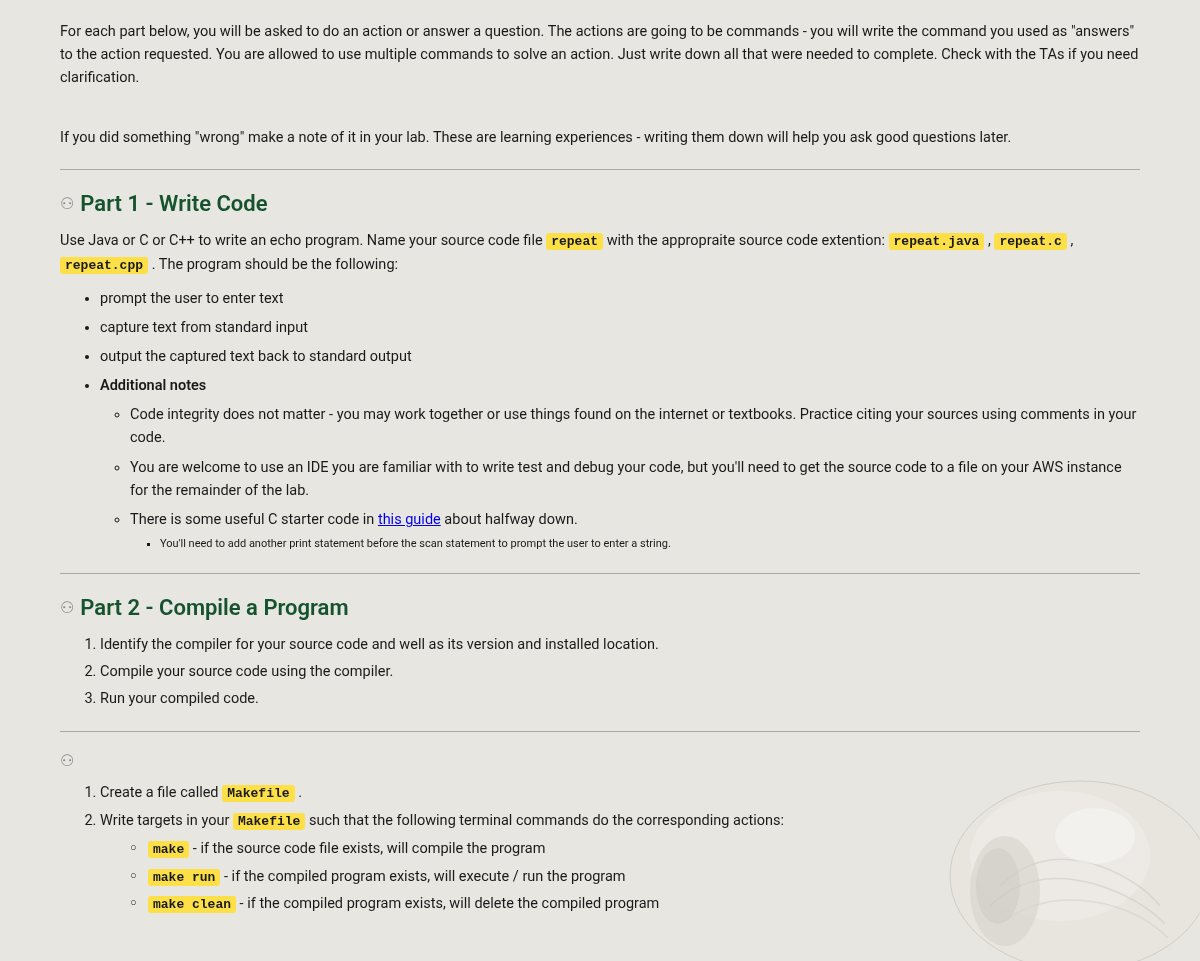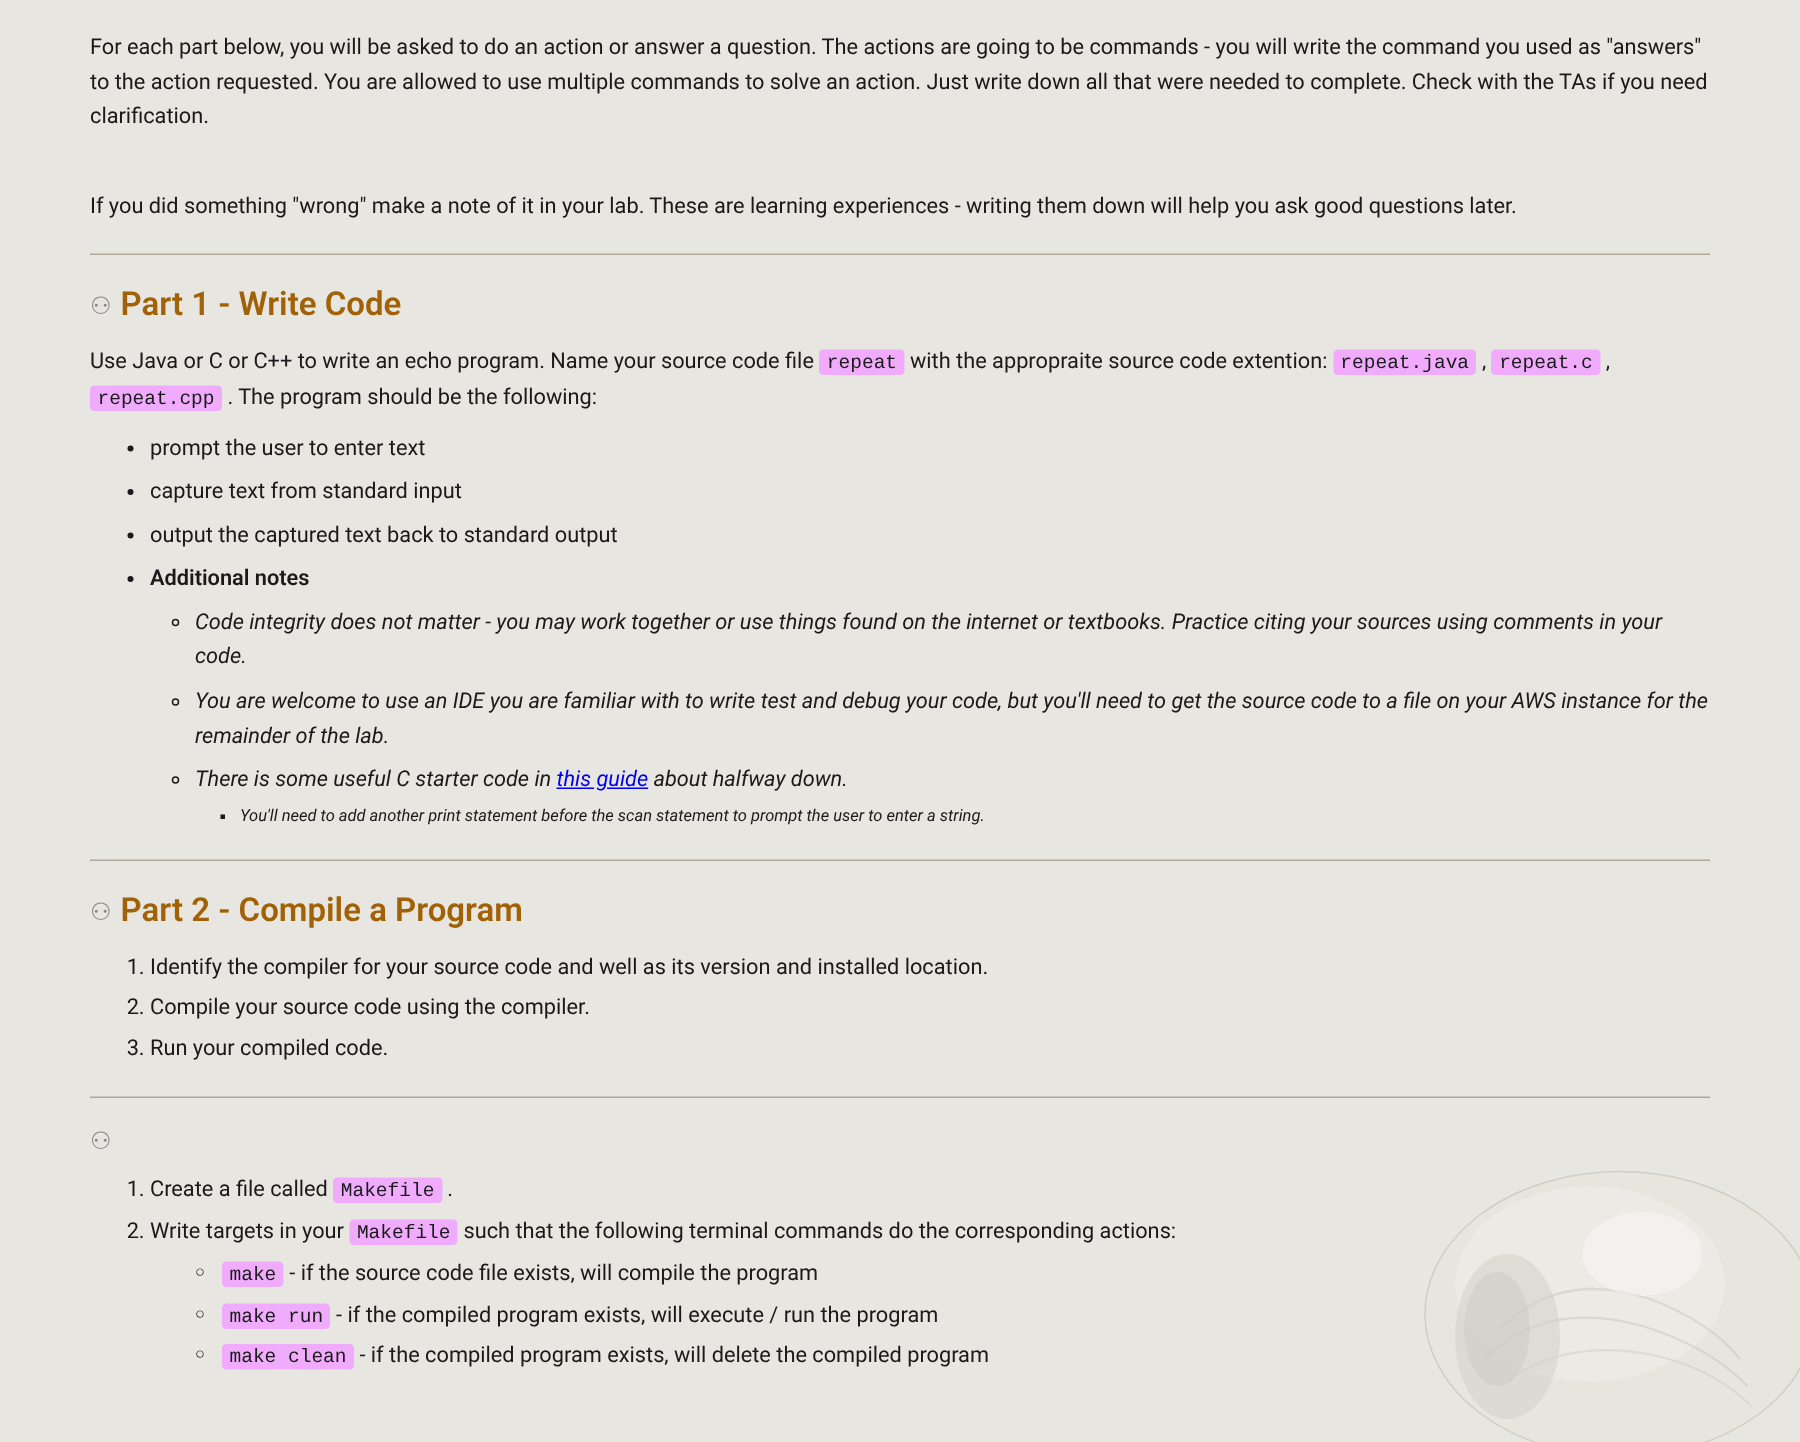--- a/index.html
+++ b/index.html
@@ -38,42 +38,43 @@
     .section-header {
       display: flex;
       align-items: center;
       gap: 6px;
       margin-bottom: 8px;
     }
 
     .section-header h2 {
       font-size: 22px;
       font-weight: 600;
-      color: #a16207;
+      color: #14532d;
     }
 
     .link-icon {
       color: #888;
       font-size: 16px;
       text-decoration: none;
     }
 
     .body-text {
       font-size: 14.5px;
       color: #1a1a1a;
       margin-bottom: 10px;
     }
 
     code {
-      background-color: #f0abfc;
+      background-color: #fde047;
       padding: 1px 5px;
       border-radius: 3px;
       font-family: 'Courier New', Courier, monospace;
       font-size: 13px;
       color: #1a1a1a;
+      font-weight: bold;
     }
 
     ul.bullet-list {
       list-style: disc;
       margin-left: 40px;
       margin-bottom: 8px;
     }
 
     ul.bullet-list li {
       margin-bottom: 6px;
@@ -88,21 +89,20 @@
     ul.sub-circle {
       list-style: circle;
       margin-left: 30px;
       margin-top: 6px;
     }
 
     ul.sub-circle li {
       margin-bottom: 6px;
       font-size: 14.5px;
       color: #1a1a1a;
-      font-style: italic;
     }
 
     ul.sub-square {
       list-style: square;
       margin-left: 30px;
       margin-top: 4px;
     }
 
     ul.sub-square li {
       margin-bottom: 4px;

